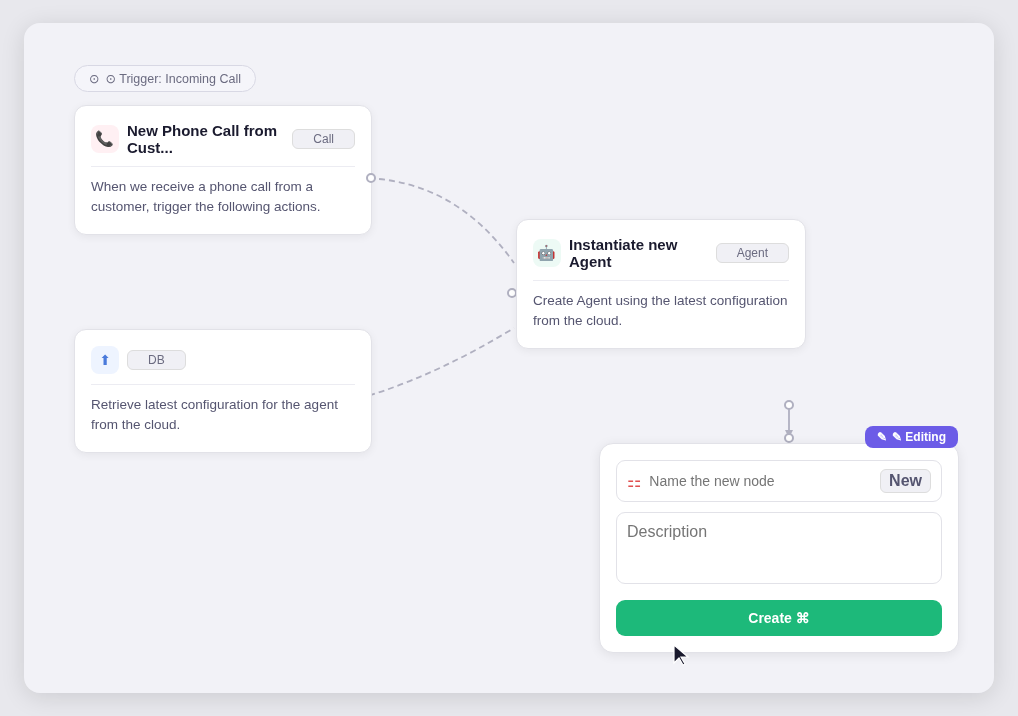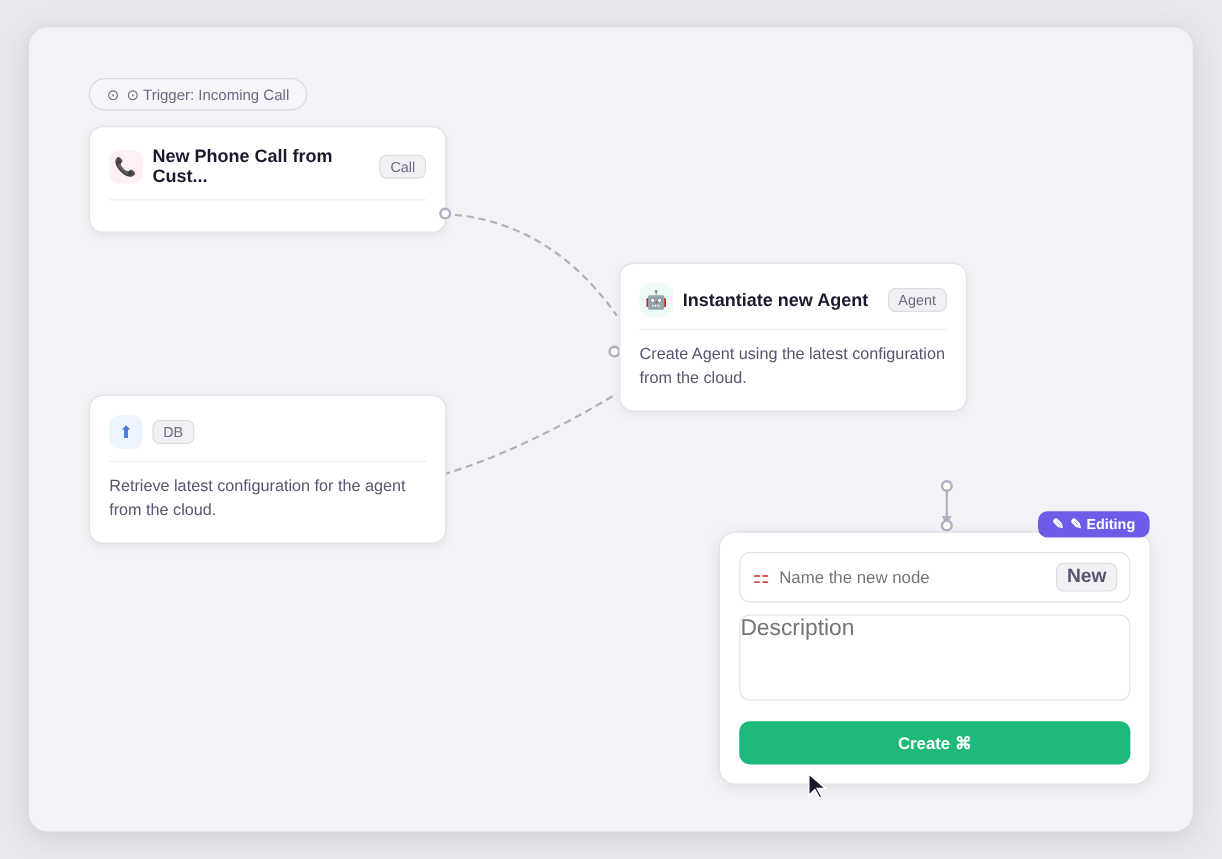--- a/index.html
+++ b/index.html
@@ -42,21 +42,21 @@
       color: #1a1a2e;
       flex: 1;
     }
     .card-badge {
       font-size: 12px;
       font-weight: 500;
       color: #6b6b80;
       background: #f0f0f5;
       border: 1px solid #ddd;
       border-radius: 6px;
-      padding: 2px 8px;
+      padding: 2px 20px;
     }
     .card-desc {
       font-size: 13.5px;
       color: #555570;
       line-height: 1.5;
     }
     .card-divider {
       border: none;
       border-top: 1px solid #ececf2;
       margin: 10px 0;
@@ -162,21 +162,22 @@
       color: #555570;
       background: #f0f0f5;
       border: 1px solid #ddd;
       border-radius: 6px;
       padding: 2px 8px;
     }
     .node-desc-area {
       width: 100%;
       border: 1.5px solid #e2e2e8;
       border-radius: 9px;
-      font-size: 19px;
+      padding: 10px;
+      font-size: 16px;
       color: #aaaabc;
       resize: none;
       height: 72px;
       font-family: inherit;
       outline: none;
       margin-bottom: 12px;
       background: #fff;
     }
     .node-actions {
       display: flex;
@@ -260,20 +261,21 @@
     <span>⊙ Trigger: Incoming Call</span>
   </div>
 
   <div class="card" style="left:50px; top:82px; width:298px;">
     <div class="card-header">
       <div class="icon-phone">📞</div>
       <span class="card-title">New Phone Call from Cust...</span>
       <span class="card-badge">Call</span>
     </div>
     <hr class="card-divider">
+    <p class="card-desc">When we receive a phone call from a customer, trigger the following actions.</p>
   </div>
 
   <div class="conn-dot" style="left:347px; top:155px;"></div>
 
   <div class="conn-dot" style="left:237px; top:390px;"></div>
 
   <div class="conn-dot" style="left:488px; top:270px;"></div>
 
   <div class="conn-dot" style="left:765px; top:382px;"></div>
 

